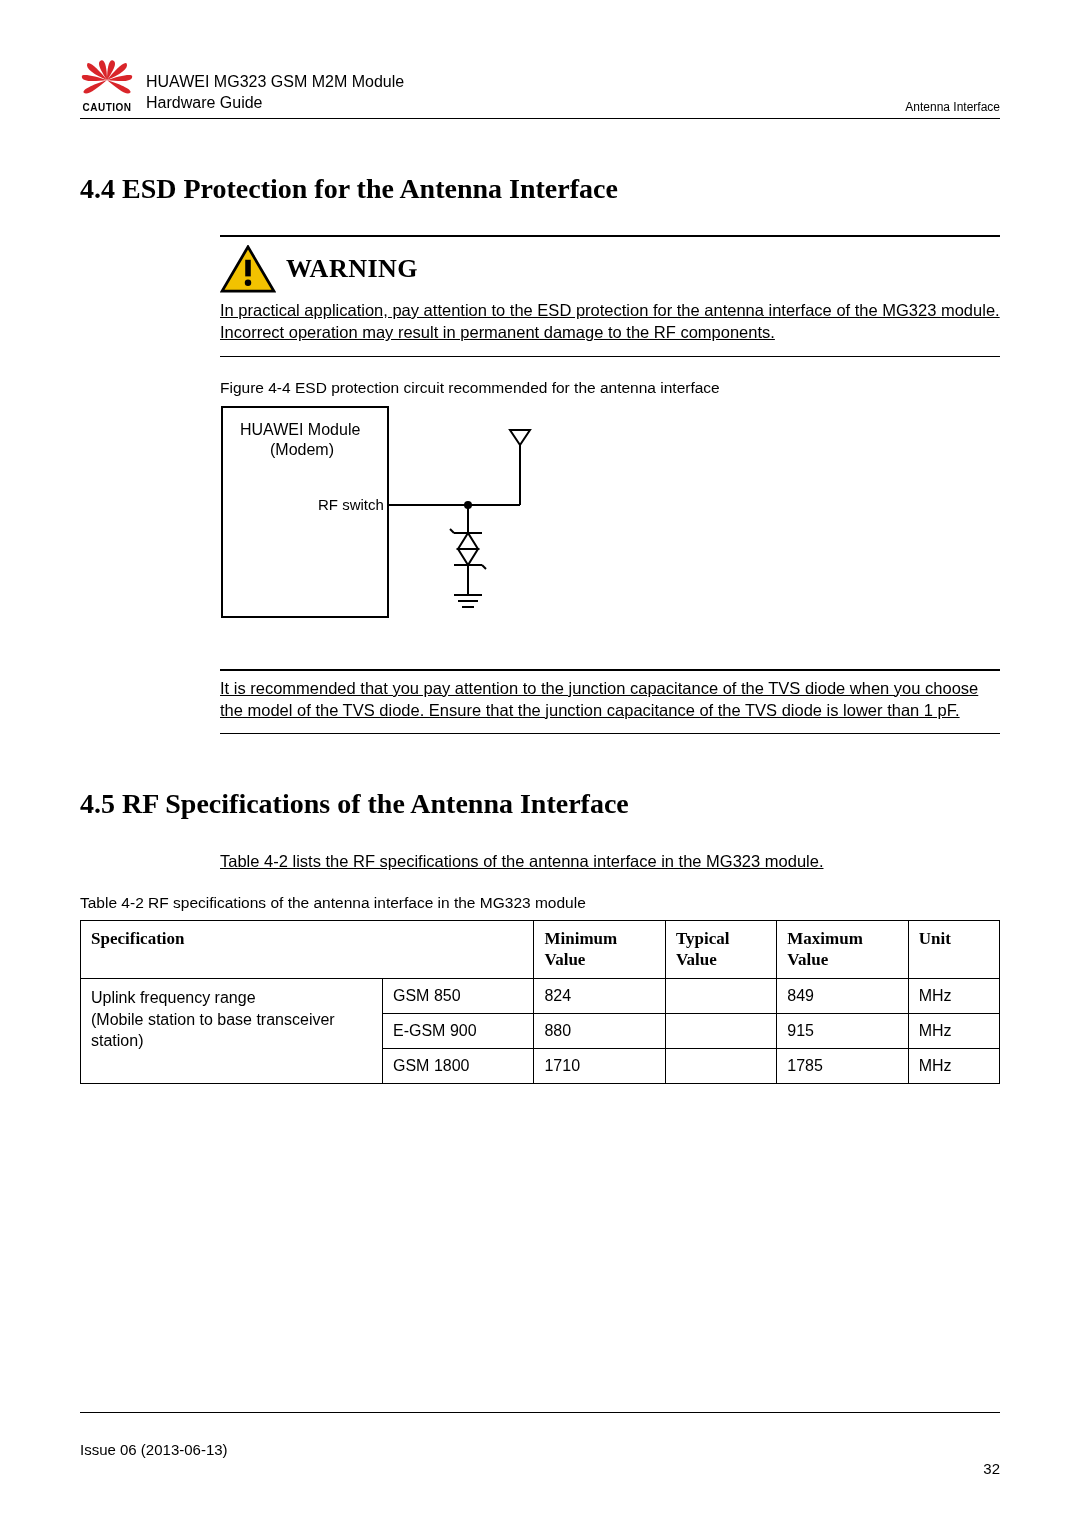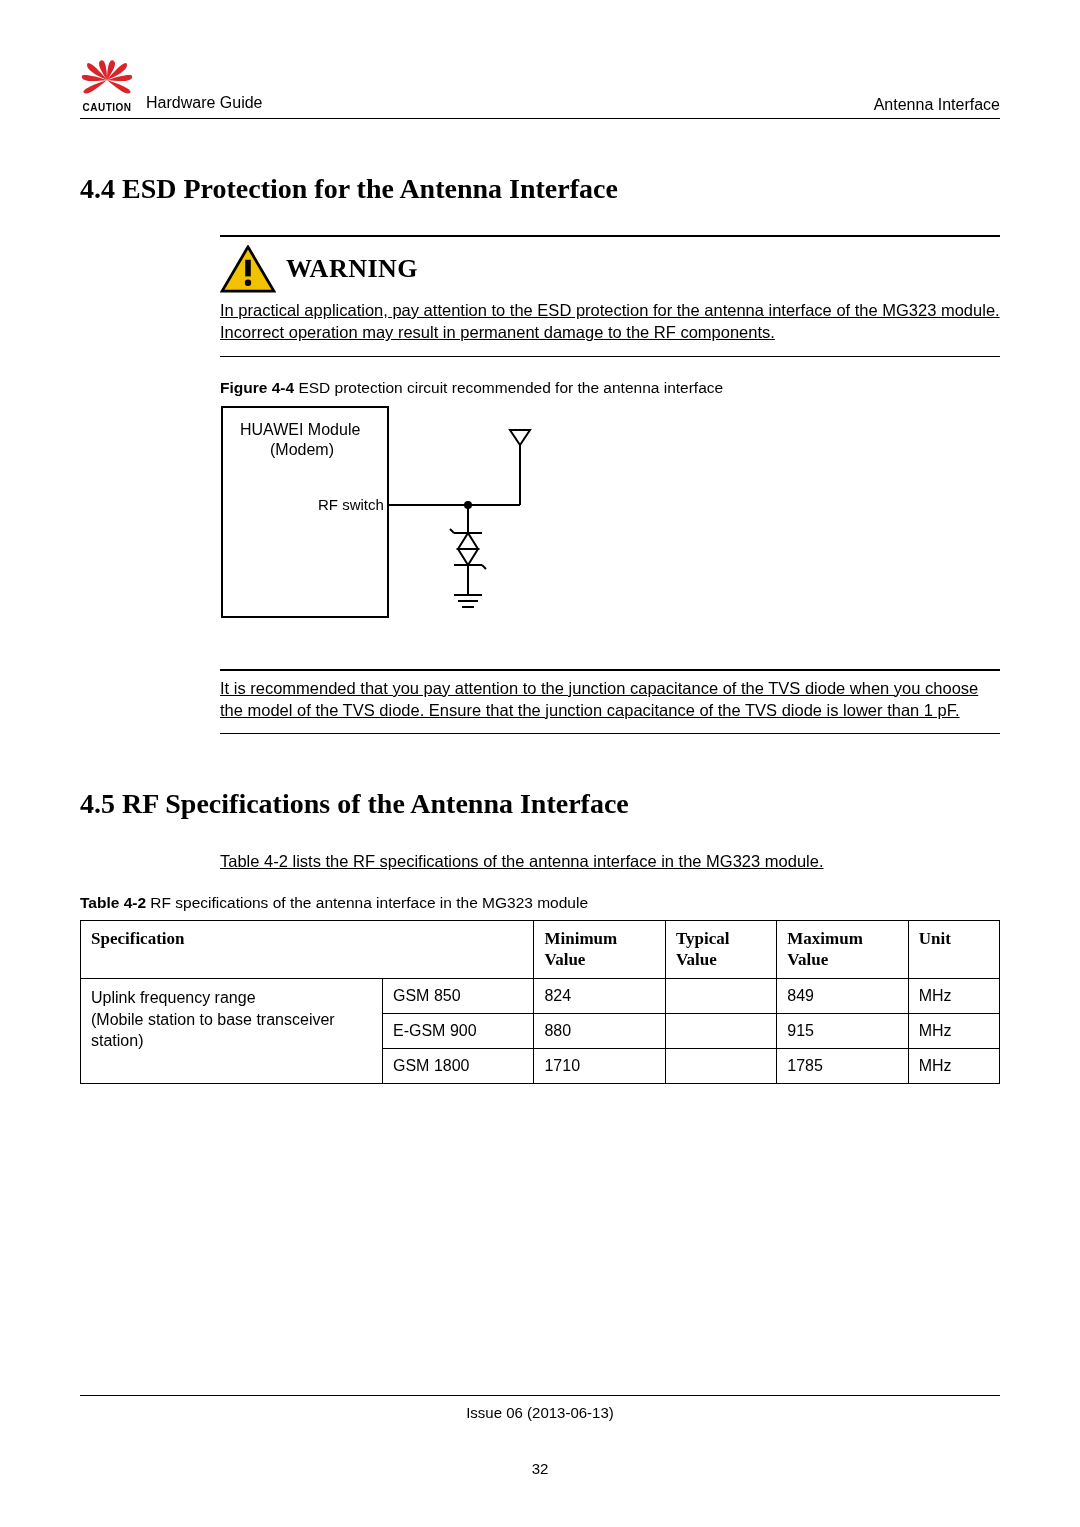--- a/index.html
+++ b/index.html
@@ -34,21 +34,21 @@
     font-weight: bold;
     letter-spacing: 0.5px;
     margin-top: 2px;
   }
   .header-left {
     flex: 1;
     font-size: 16px;
     line-height: 1.3;
   }
   .header-right {
-    font-size: 16px;
+    font-size: 12px;
     text-align: left;
   }
   h2 {
     font-family: "Book Antiqua", Palatino, serif;
     font-weight: bold;
     font-size: 28px;
     margin: 54px 0 30px 0;
   }
   .content {
     margin-left: 140px;
@@ -82,21 +82,21 @@
   .para {
     font-size: 16.5px;
     line-height: 1.35;
     margin: 6px 0 12px 0;
     text-decoration: underline;
   }
   .fig-caption, .tab-caption {
     font-size: 15.5px;
     margin: 22px 0 8px 0;
   }
-  .fig-caption b, .tab-caption b { font-weight: bold; }
+  .fig-caption b, .tab-caption b { font-weight: normal; }
   .diagram {
     margin: 6px 0 30px 0;
   }
   .spec-table {
     border-collapse: collapse;
     width: 100%;
     margin-top: 0;
     font-size: 16px;
   }
   .spec-table th, .spec-table td {
@@ -118,21 +118,20 @@
   .footer {
     position: absolute;
     bottom: 50px;
     left: 80px;
     right: 80px;
     border-top: 1px solid #000;
     padding-top: 8px;
     display: flex;
     align-items: center;
     font-size: 15px;
-    flex-direction: column;
   }
   .footer-left { flex: 1; text-align: left; }
   .footer-center { flex: 2; text-align: center; line-height: 1.3; }
   .footer-right { flex: 1; text-align: right; margin-top: 39px; }
 </style>
 </head>
 <body>
 
 <div class="header">
   <div class="logo">
@@ -144,20 +143,21 @@
         <path d="M30 22 C44 16 54 10 52 4 C50 0 38 12 30 22 Z"></path>
         <path d="M30 22 C14 24 2 24 2 18 C2 14 18 18 30 22 Z"></path>
         <path d="M30 22 C46 24 58 24 58 18 C58 14 42 18 30 22 Z"></path>
         <path d="M30 22 C18 32 8 40 4 36 C2 32 18 26 30 22 Z"></path>
         <path d="M30 22 C42 32 52 40 56 36 C58 32 42 26 30 22 Z"></path>
       </g>
     </svg>
     <div class="logo-text">CAUTION</div>
   </div>
   <div class="header-left">
+    <div>HUAWEI MG323 GSM M2M Module</div>
     <div>Hardware Guide</div>
   </div>
   <div class="header-right">Antenna Interface</div>
 </div>
 
 <h2>4.4 ESD Protection for the Antenna Interface</h2>
 
 <div class="content">
   <hr class="hr-thick">
   <div class="alert">

